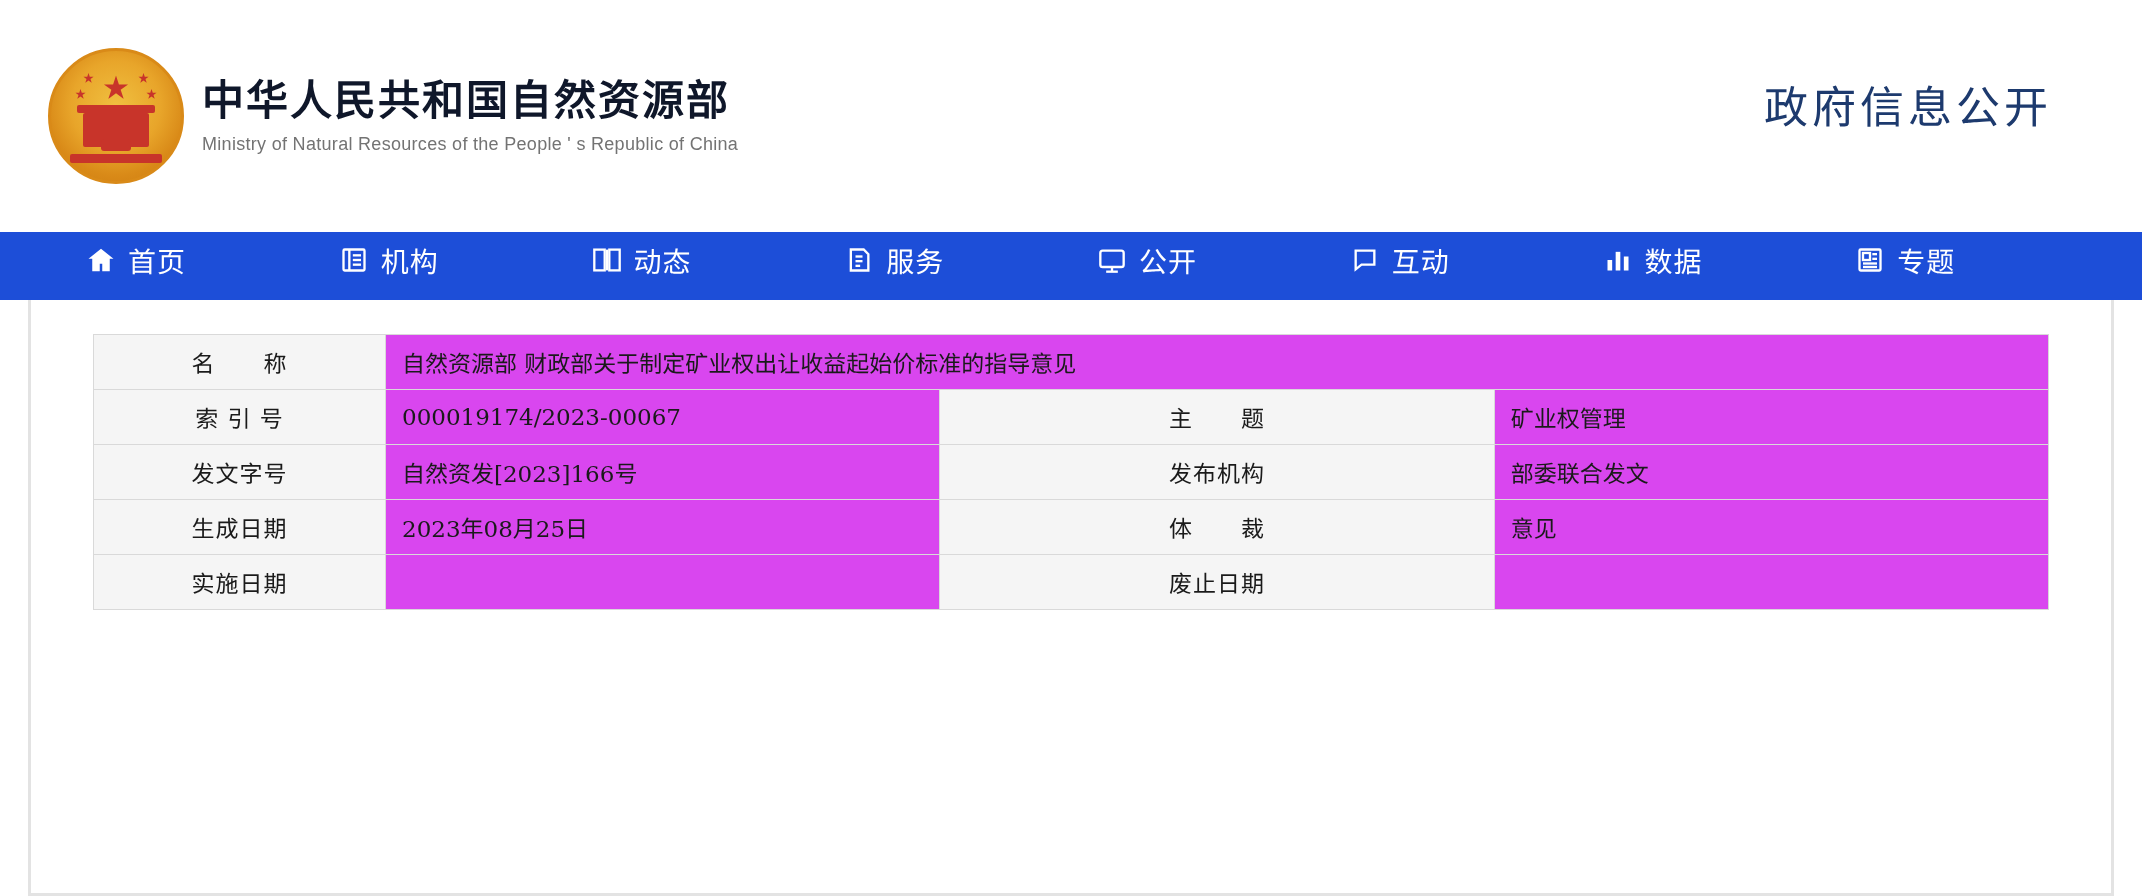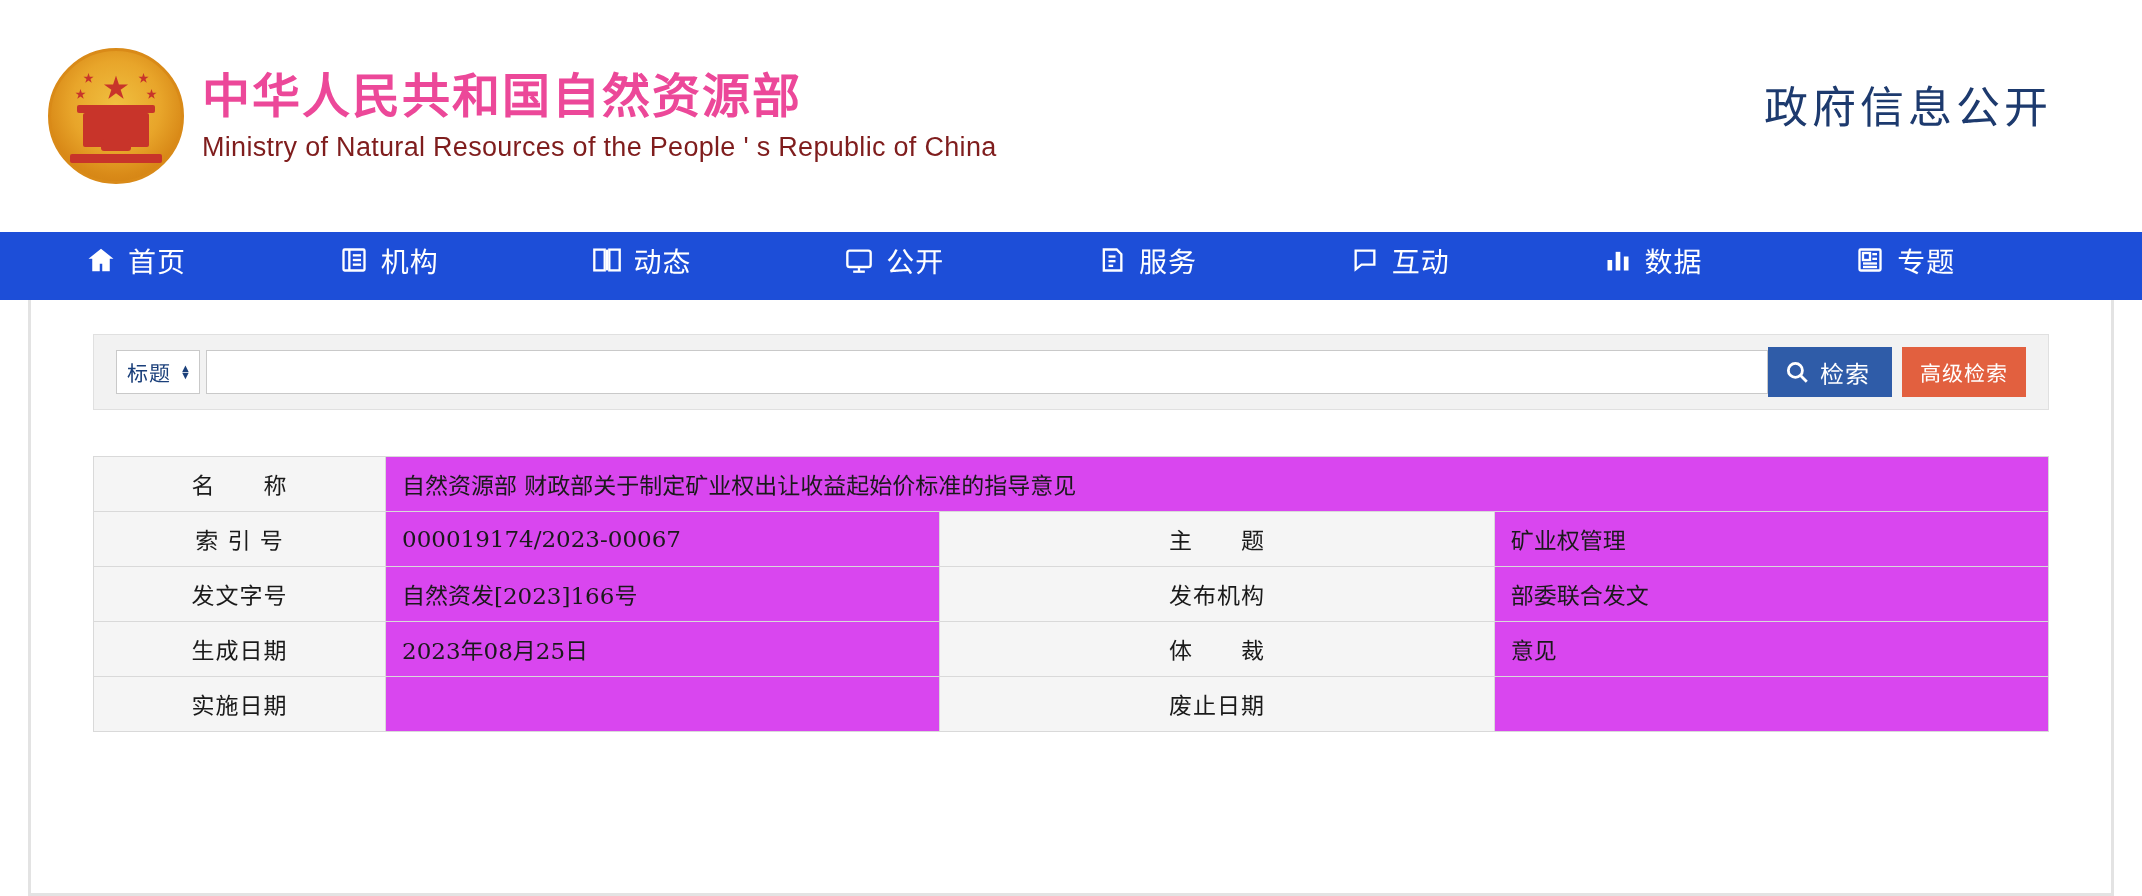--- a/index.html
+++ b/index.html
@@ -88,29 +88,29 @@
     width: 30px;
     height: 12px;
     background: #c8342a;
     border-radius: 3px;
   }
 
   .title-block { display: flex; flex-direction: column; justify-content: center; }
   .site-title-cn {
     font-family: "DejaVu Serif", "Liberation Serif", serif;
     font-weight: bold;
-    font-size: 48px;
+    font-size: 42px;
     letter-spacing: 2px;
-    color: #ec4899;
+    color: #0f172a;
     line-height: 1.15;
     white-space: nowrap;
   }
   .site-title-en {
-    font-size: 27px;
-    color: #7f1d1d;
+    font-size: 18px;
+    color: #737373;
     letter-spacing: 0.3px;
     margin-top: 8px;
     white-space: nowrap;
   }
   .header-right {
     position: absolute;
     right: 90px;
     top: 72px;
     font-family: "DejaVu Serif", "Liberation Serif", serif;
     font-weight: normal;
@@ -320,39 +320,39 @@
           <rect x="2" y="3" width="9" height="18"></rect>
           <rect x="15" y="3" width="9" height="18"></rect>
           <line x1="13" y1="3" x2="13" y2="21"></line>
         </svg>
     </span>
     <span>动态</span>
   </div>
 
   <div class="nav-item">
     <span class="nav-ico">
-      <svg width="30" height="28" viewBox="0 0 24 24" fill="none" stroke="#ffffff" stroke-width="2">
-          <rect x="2" y="4" width="20" height="14" rx="2"></rect>
-          <line x1="12" y1="18" x2="12" y2="22"></line>
-          <line x1="7" y1="22" x2="17" y2="22"></line>
-        </svg>
-    </span>
-    <span>公开</span>
-  </div>
-
-  <div class="nav-item">
-    <span class="nav-ico">
       <svg width="28" height="28" viewBox="0 0 24 24" fill="none" stroke="#ffffff" stroke-width="2">
           <path d="M5 3h11l4 4v14H5z"></path>
           <line x1="9" y1="9" x2="15" y2="9"></line>
           <line x1="9" y1="13" x2="15" y2="13"></line>
           <line x1="9" y1="17" x2="13" y2="17"></line>
         </svg>
     </span>
     <span>服务</span>
+  </div>
+
+  <div class="nav-item">
+    <span class="nav-ico">
+      <svg width="30" height="28" viewBox="0 0 24 24" fill="none" stroke="#ffffff" stroke-width="2">
+          <rect x="2" y="4" width="20" height="14" rx="2"></rect>
+          <line x1="12" y1="18" x2="12" y2="22"></line>
+          <line x1="7" y1="22" x2="17" y2="22"></line>
+        </svg>
+    </span>
+    <span>公开</span>
   </div>
 
   <div class="nav-item">
     <span class="nav-ico">
       <svg width="30" height="28" viewBox="0 0 24 24" fill="none" stroke="#ffffff" stroke-width="2">
           <path d="M4 4h16v12H9l-5 4z"></path>
         </svg>
     </span>
     <span>互动</span>
   </div>
@@ -380,42 +380,20 @@
         </svg>
     </span>
     <span>专题</span>
   </div>
 
 </div>
 
 <div class="page">
   <div class="panel">
 
-    <div class="searchbar">
-      <div class="select-wrap">
-        <span class="sel-text">标题</span>
-        <span class="sel-arrows">
-          <span>▲</span>
-            <span>▼</span>
-        </span>
-      </div>
-      <input class="search-input" type="text" placeholder="" value="" style="">
-      <button class="btn-search">
-        <span class="mag">
-          <svg width="26" height="26" viewBox="0 0 24 24" fill="none" stroke="#ffffff" stroke-width="2.6">
-              <circle cx="10.5" cy="10.5" r="6.5"></circle>
-              <line x1="15.5" y1="15.5" x2="21" y2="21"></line>
-            </svg>
-        </span>
-        <span>检索</span>
-      </button>
-      <button class="btn-adv">
-        <span>高级检索</span>
-      </button>
-    </div>
 
     <table class="info">
       <tbody>
         <tr>
           <td class="lbl">名　　称</td>
           <td class="val" colspan="3">自然资源部 财政部关于制定矿业权出让收益起始价标准的指导意见</td>
         </tr>
         <tr>
           <td class="lbl">索 引 号</td>
           <td class="val">000019174/2023-00067</td>

